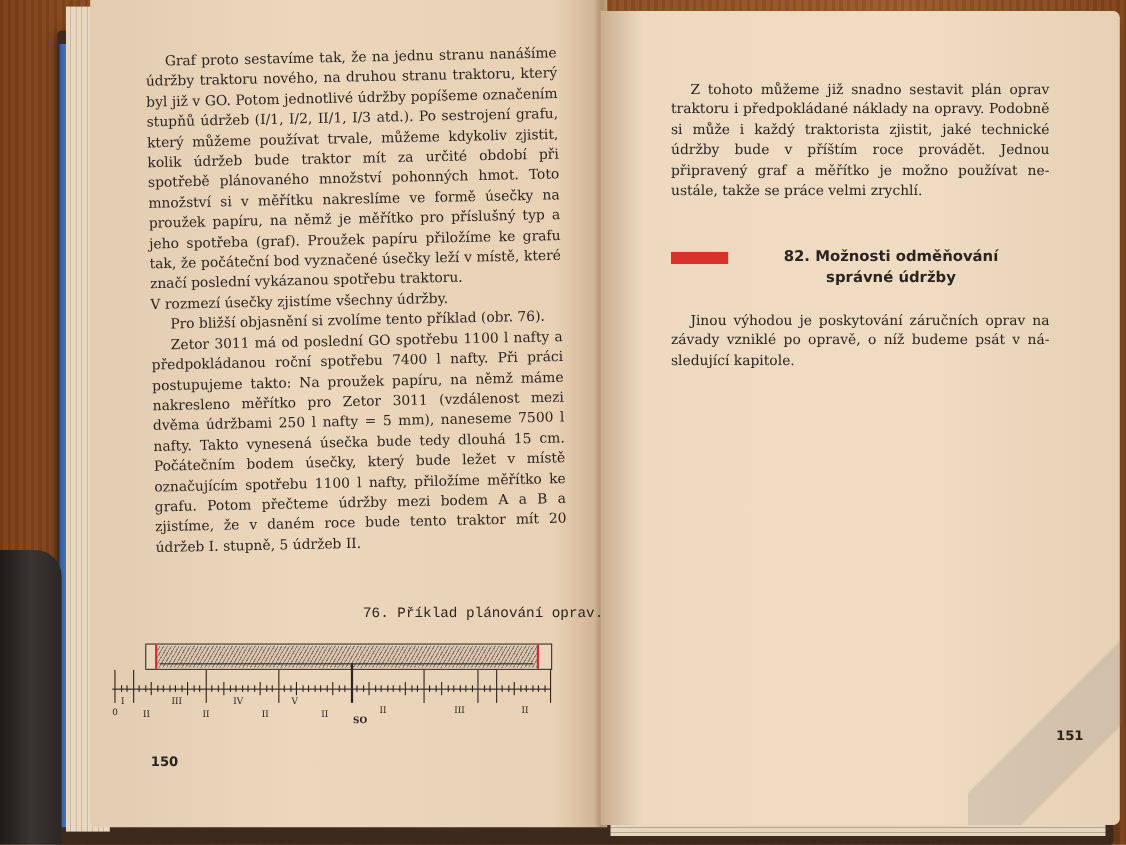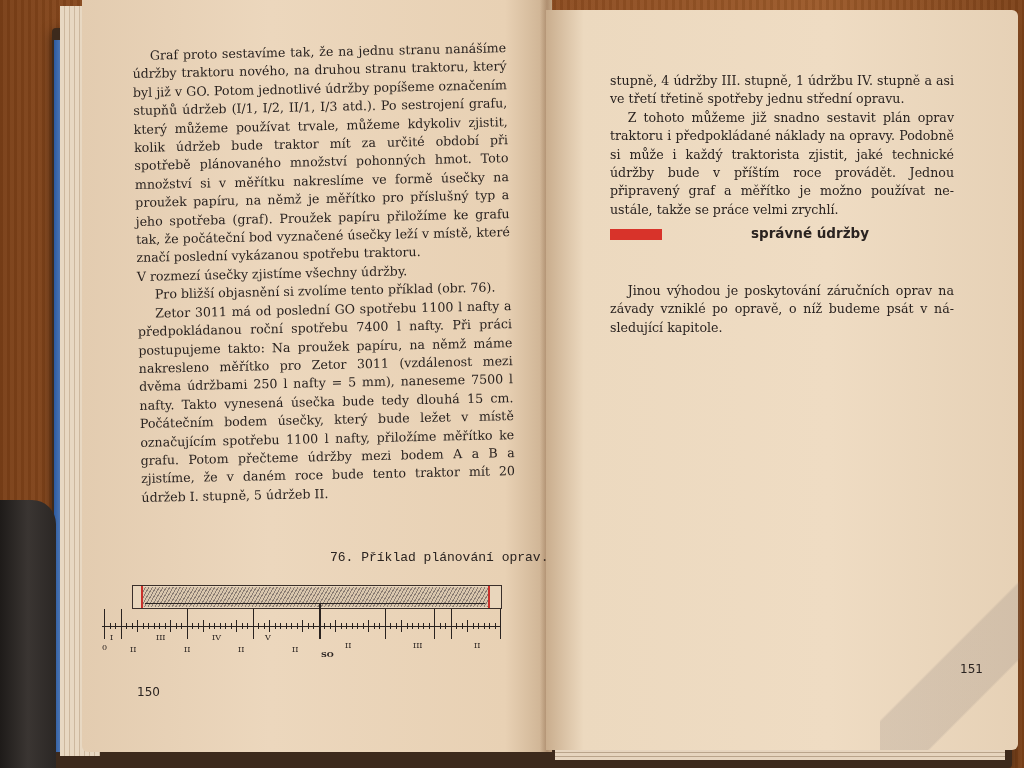--- a/index.html
+++ b/index.html
@@ -75,21 +75,21 @@
     position:absolute; left:0; top:5px; width:52px; height:11px; background:#d8332a;
   }
   .section-title {
     position:absolute; left:80px; top:0; width:240px; text-align:center;
   }
   .figure-caption {
     position:absolute; left:248px; top:550px; font-size:13px;
     font-family:Liberation Mono, monospace;
   }
   .page-number {
-    position:absolute; font-family:"DejaVu Sans", sans-serif; font-weight:normal; font-size:12px;
+    position:absolute; font-family:"DejaVu Sans", sans-serif; font-weight:bold; font-size:12px;
   }
   .pn-left { left:55px; top:685px; }
   .pn-right { left:414px; top:652px; }
   .ruler-wrap { position:absolute; left:20px; top:585px; width:410px; height:75px; }
   .strip {
     position:absolute; left:30px; top:0; width:370px; height:24px;
     border:1px solid #3a2f2a; box-sizing:border-box;
     background:#e9d6bc;
   }
   .strip-hatch {
@@ -223,27 +223,27 @@
       </div>
   </div>
 
   <div class="page-number pn-left">150</div>
 </div>
 
 <div class="spine"></div>
 
 <div class="page page-right">
   <div class="text-block right-text">
-    <p class="cont">stupně, 4 údržby III. stupně, 1 údržbu IV. stupně a asi ve třetí třetině spotřeby jednu střední opravu.</p>
     <p>Z tohoto můžeme již snadno sestavit plán oprav traktoru i předpokládané náklady na opravy. Po­dobně si může i každý traktorista zjistit, jaké tech­nické údržby bude v příštím roce provádět. Jednou připravený graf a měřítko je možno používat ne­ustále, takže se práce velmi zrychlí.</p>
   </div>
 
   <div class="section-heading">
     <div class="section-bar"></div>
     <div class="section-title">
+      <div>82. Možnosti odměňování</div>
       <div>správné údržby</div>
     </div>
   </div>
 
   <div class="text-block right-text2">
     <p>Jinou výhodou je poskytování záručních oprav na závady vzniklé po opravě, o níž budeme psát v ná­sledující kapitole.</p>
   </div>
 
   <div class="corner-shade" style="left:334px;top:570px;"></div>
   <div class="page-number pn-right">151</div>

